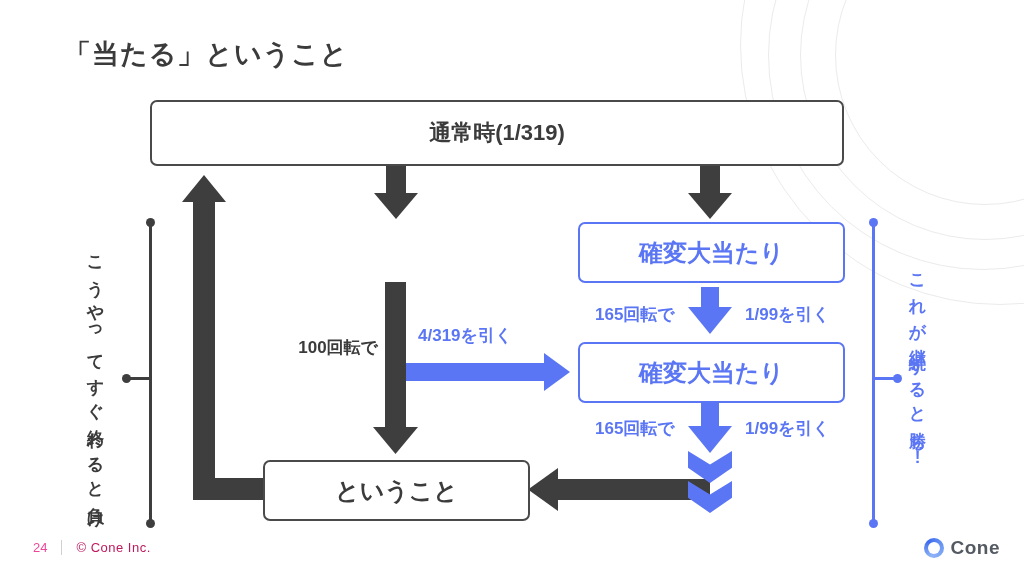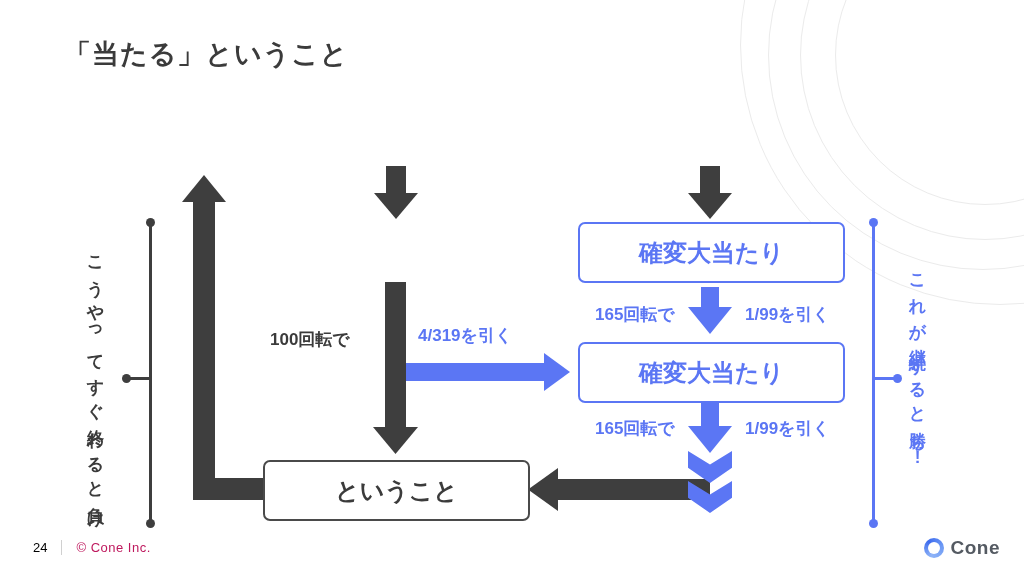--- a/index.html
+++ b/index.html
@@ -31,62 +31,65 @@
   .lbl-dark { color:#3b3b3b; }
   .lbl-blue { color:#5b76f4; }
 
   .bracket-line { position:absolute; width:2.5px; z-index:2; }
   .bracket-tick { position:absolute; height:2.5px; z-index:2; }
   .dot { position:absolute; width:9px; height:9px; border-radius:50%; z-index:2; }
 
   .vtext { position:absolute; writing-mode:vertical-rl; text-orientation:upright; font-size:17px; font-weight:700; letter-spacing:5px; z-index:3; }
 
   .footer { position:absolute; left:33px; top:540px; display:flex; align-items:center; gap:14px; z-index:3; }
-  .footer .pgnum { font-size:13px; color:#000000; }
+  .footer .pgnum { font-size:13px; color:#ec4899; }
   .footer .sep { width:1px; height:15px; background:#d0d0d0; }
   .footer .copy { font-size:13px; color:#be185d; letter-spacing:0.5px; }
 
   .logo { position:absolute; right:24px; top:537px; display:flex; align-items:center; gap:7px; z-index:3; }
   .logo-ring { width:20px; height:20px; border-radius:50%; background:conic-gradient(from 200deg,#8fb4f7,#3e6cee,#6f9bf5,#8fb4f7); position:relative; }
   .logo-ring::after { content:""; position:absolute; left:4px; top:4px; width:12px; height:12px; border-radius:50%; background:#ffffff; }
   .logo-text { font-size:19px; font-weight:600; color:#545a62; letter-spacing:0.5px; }
 </style>
 </head>
 <body>
 
 <div class="slide">
 
   <div class="bg-ring" style="left:835px; top:-95px; width:300px; height:300px;"></div>
   <div class="bg-ring" style="left:800px; top:-130px; width:370px; height:370px;"></div>
   <div class="bg-ring" style="left:768px; top:-160px; width:430px; height:430px;"></div>
   <div class="bg-ring" style="left:740px; top:-215px; width:520px; height:520px;"></div>
 
   <div class="title">「当たる」ということ</div>
 
+  <div class="box box-dark" style="left:150px; top:100px; width:694px; height:66px; font-size:22px;">
+    <span>通常時(1/319)</span>
+  </div>
 
   <div class="shaft dark-fill" style="left:386px; top:166px; width:20px; height:28px;"></div>
   <div class="tri dark-fill tri-down" style="left:374px; top:193px; width:44px; height:26px;"></div>
   <div class="shaft dark-fill" style="left:700px; top:166px; width:20px; height:28px;"></div>
   <div class="tri dark-fill tri-down" style="left:688px; top:193px; width:44px; height:26px;"></div>
 
 
   <div class="box box-blue" style="left:578px; top:222px; width:267px; height:61px; font-size:24px;">
     <span>確変大当たり</span>
   </div>
 
   <div class="lbl lbl-blue" style="left:595px; top:303px;">165回転で</div>
   <div class="shaft blue-fill" style="left:701px; top:287px; width:18px; height:22px;"></div>
   <div class="tri blue-fill tri-down" style="left:688px; top:307px; width:44px; height:27px;"></div>
   <div class="lbl lbl-blue" style="left:745px; top:303px;">1/99を引く</div>
 
   <div class="box box-blue" style="left:578px; top:342px; width:267px; height:61px; font-size:24px;">
     <span>確変大当たり</span>
   </div>
 
-  <div class="lbl lbl-dark" style="left:270px; top:328px; width:108px; text-align:left;">100回転で</div>
+  <div class="lbl lbl-dark" style="left:270px; top:336px; width:108px; text-align:right;">100回転で</div>
   <div class="lbl lbl-blue" style="left:418px; top:324px;">4/319を引く</div>
 
   <div class="shaft blue-fill" style="left:405px; top:363px; width:141px; height:18px;"></div>
   <div class="tri blue-fill tri-right" style="left:544px; top:353px; width:26px; height:38px;"></div>
 
   <div class="shaft dark-fill" style="left:385px; top:282px; width:21px; height:147px;"></div>
   <div class="tri dark-fill tri-down" style="left:373px; top:427px; width:45px; height:27px;"></div>
 
   <div class="lbl lbl-blue" style="left:595px; top:417px;">165回転で</div>
   <div class="lbl lbl-blue" style="left:745px; top:417px;">1/99を引く</div>

